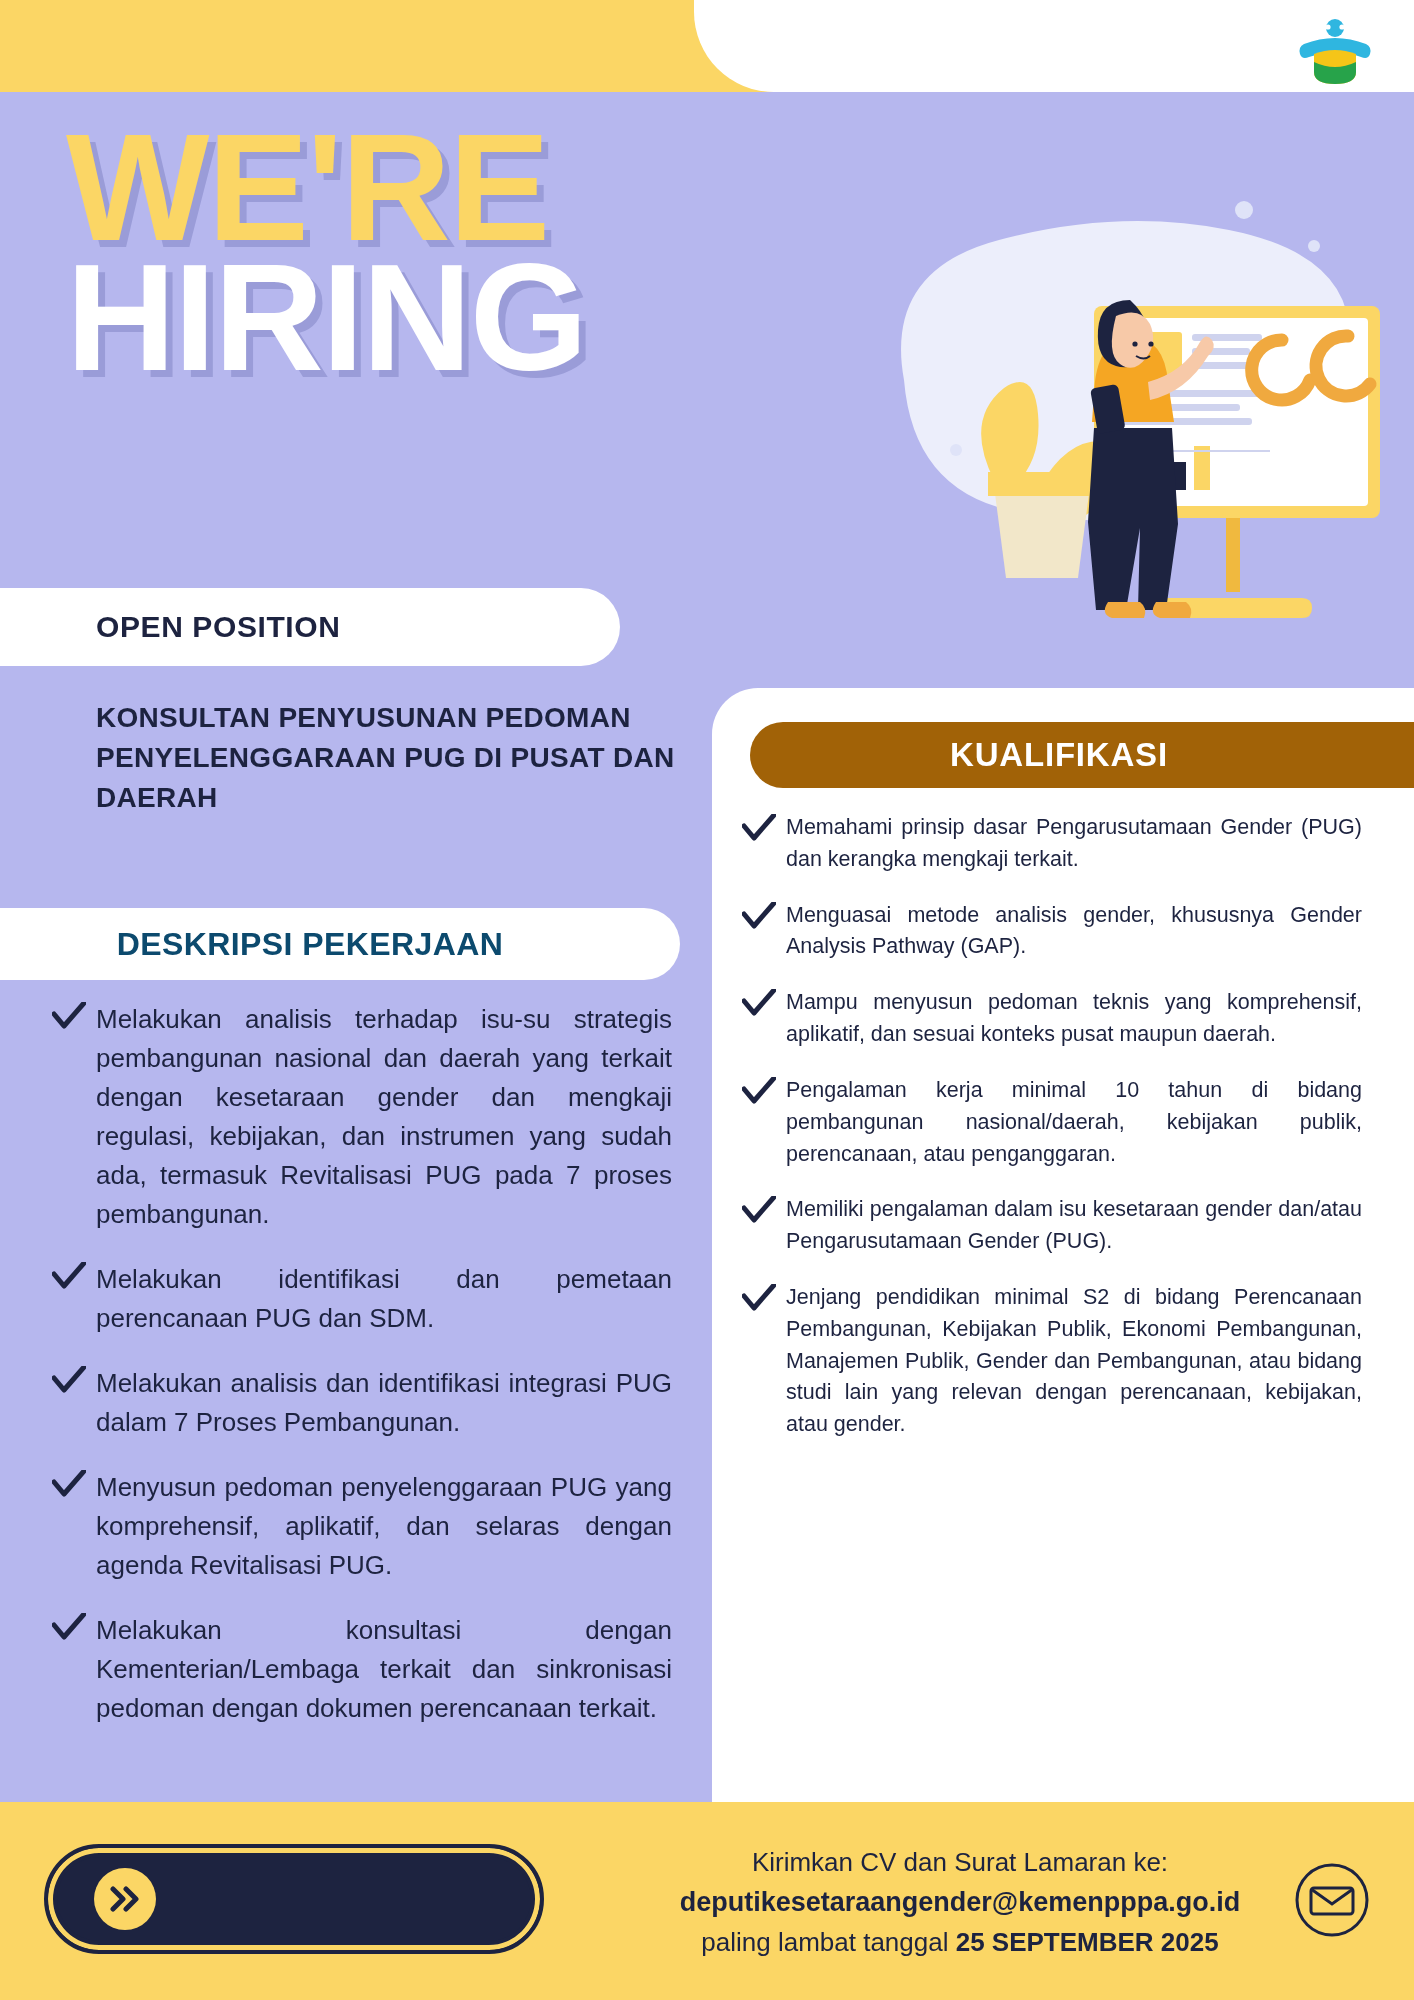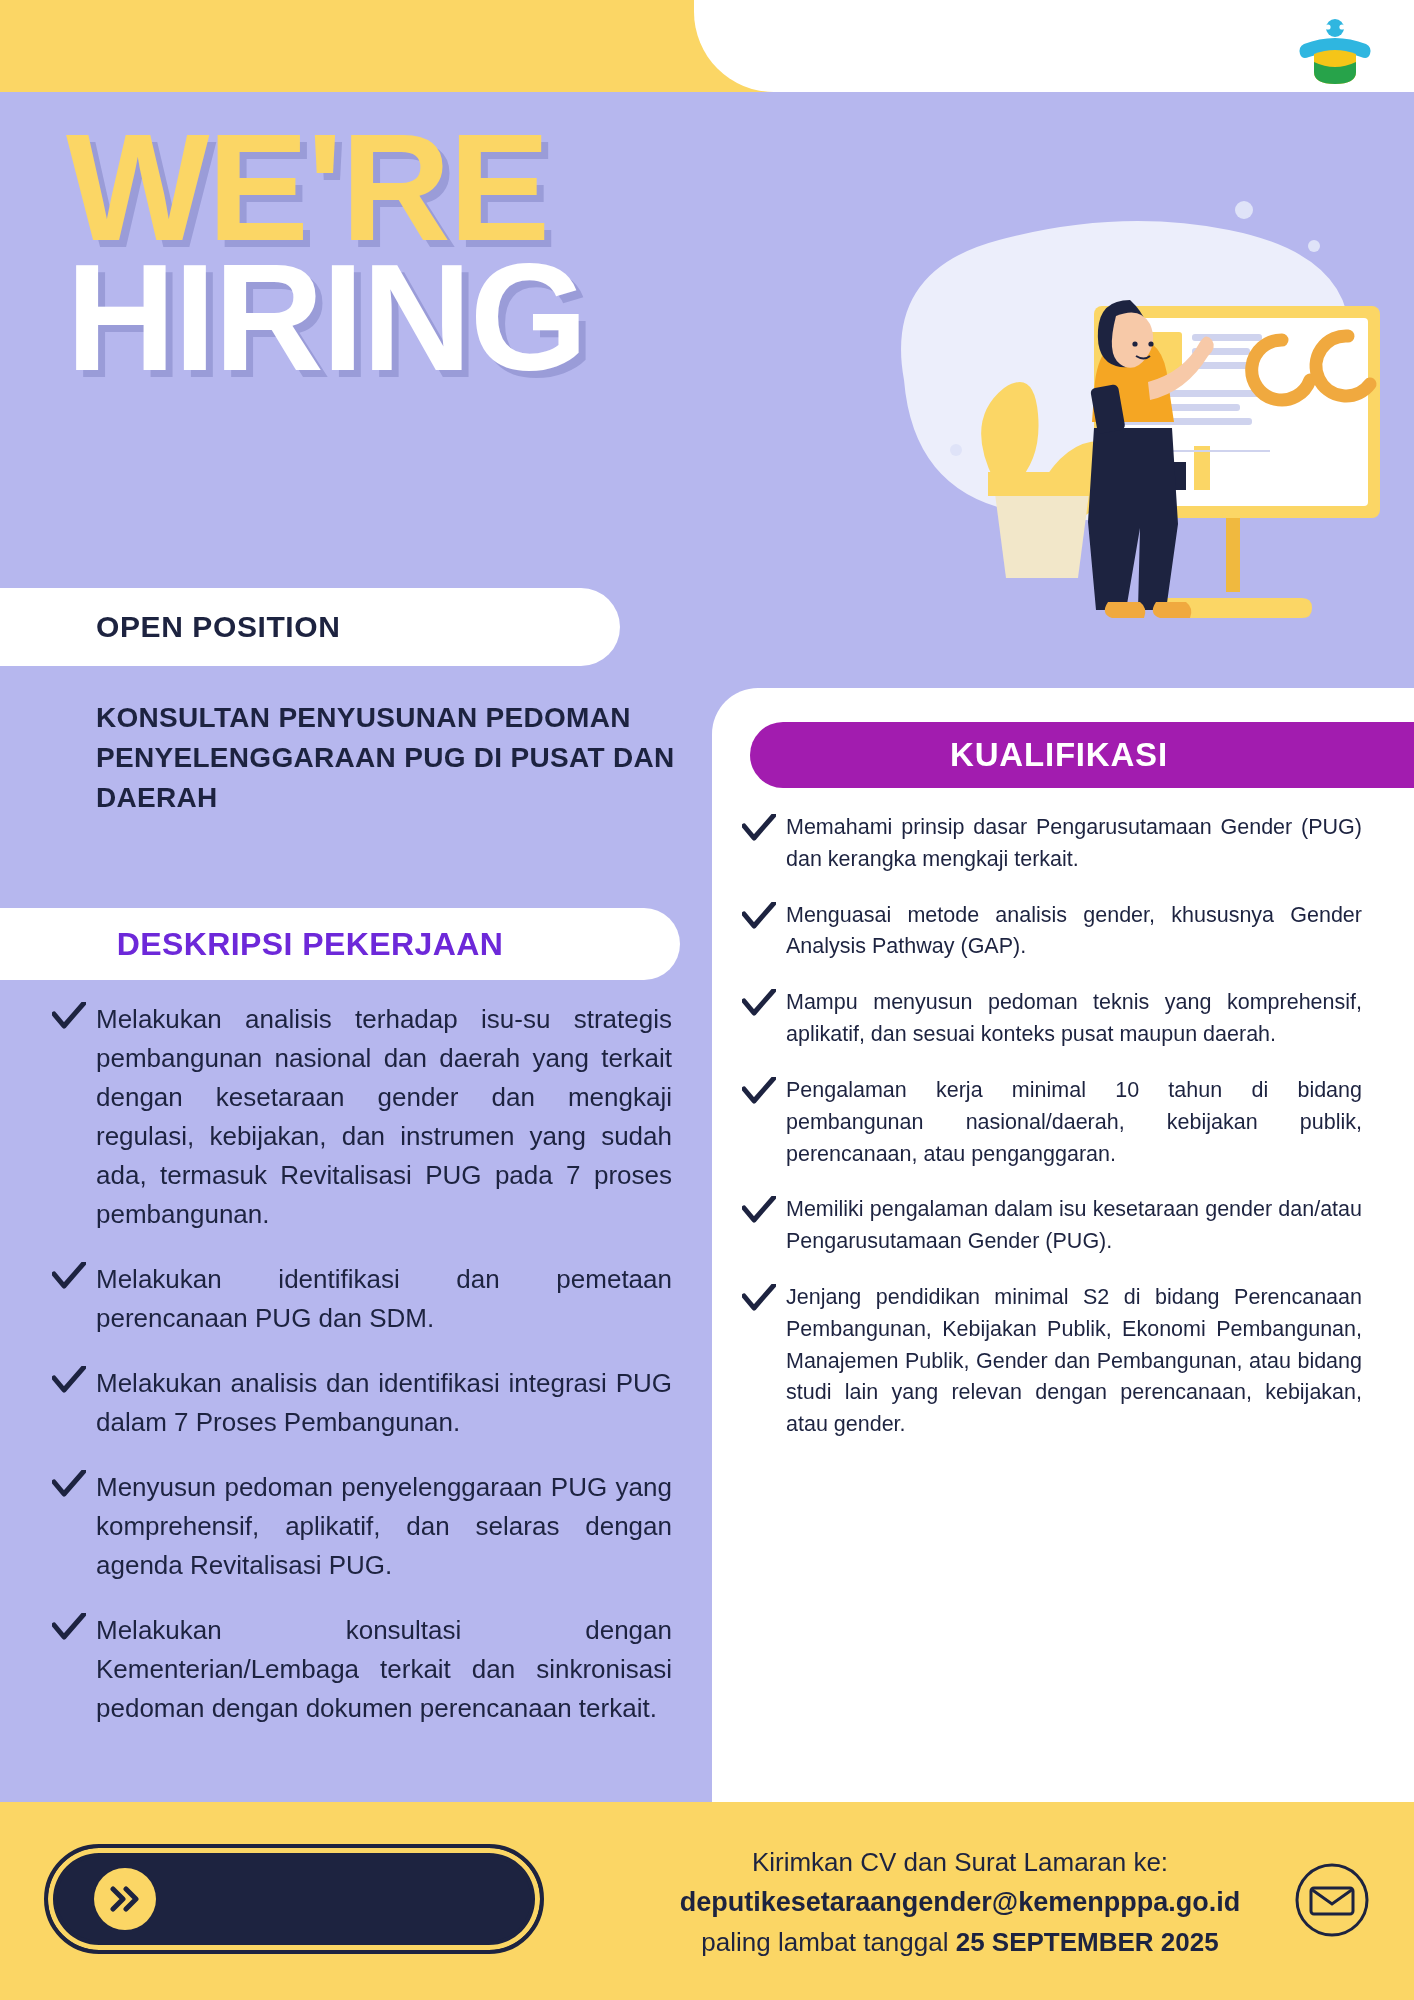--- a/index.html
+++ b/index.html
@@ -115,21 +115,21 @@
     border-top-right-radius: 36px;
     border-bottom-right-radius: 36px;
     display: flex;
     align-items: center;
     justify-content: center;
     padding-right: 60px;
   }
   .pill-desk span {
     font-size: 32px;
     font-weight: 800;
-    color: #6d28d9;
+    color: #0c4a6e;
     letter-spacing: 0.4px;
   }
 
   
   .left-list {
     position: absolute;
     left: 52px; top: 1000px;
     width: 620px;
   }
   .bullet {
@@ -156,21 +156,21 @@
     position: absolute;
     left: 712px; top: 688px;
     width: 702px; height: 1114px;
     background: #ffffff;
     border-top-left-radius: 46px;
   }
   .kualifikasi-bar {
     position: absolute;
     left: 750px; top: 722px;
     width: 664px; height: 66px;
-    background: #a21caf;
+    background: #a16207;
     border-top-left-radius: 33px;
     border-bottom-left-radius: 33px;
     display: flex;
     align-items: center;
     justify-content: center;
     padding-right: 46px;
   }
   .kualifikasi-bar span {
     font-size: 33px;
     font-weight: 800;

